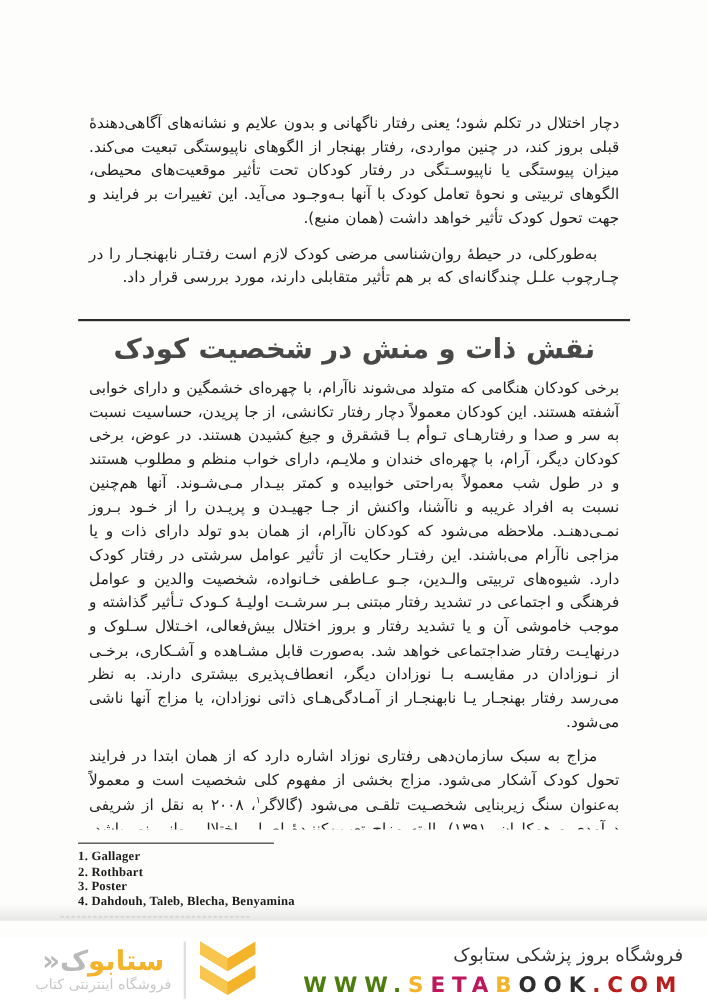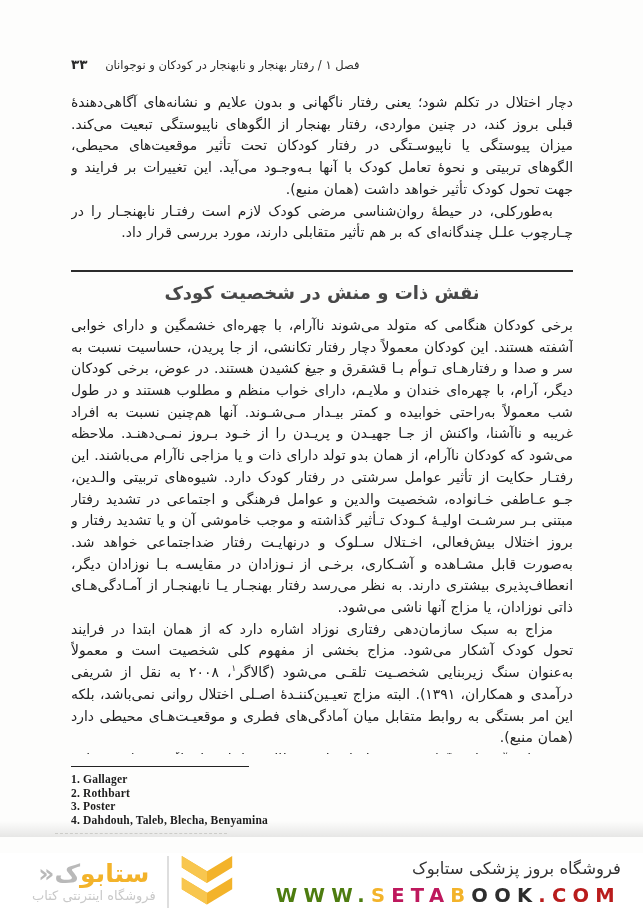--- a/index.html
+++ b/index.html
@@ -14,31 +14,31 @@
   .running-header{
     position:absolute;top:56px;left:71px;right:71px;
     direction:rtl;text-align:left;font-size:11.5px;color:#2b2b2b;
   }
   .running-header .pnum{font-size:13.5px;font-weight:bold;margin-right:14px;}
   
   .text-area{
     position:absolute;top:92px;left:71px;right:70px;height:662px;overflow:hidden;
   }
   .para{
-    margin:0;direction:rtl;text-align:justify;
+    margin:10px;direction:rtl;text-align:justify;
     font-size:13.9px;line-height:21.7px;color:#222;
     word-spacing:0.5px;
   }
   .para.indent{text-indent:20px;}
   .para sup{font-size:8.5px;line-height:0;vertical-align:super;}
   .section-block{margin:26px 0 10px 0;}
   .section-rule{border:0;border-top:2px solid #2c2c2c;margin:0 0 10px 0;}
   .section-heading{
     margin:0 0 12px 0;text-align:center;direction:rtl;
-    font-size:18px;font-weight:bold;color:#484848;
+    font-size:25px;font-weight:bold;color:#484848;
   }
   
   .footnote-block{position:absolute;top:766px;left:71px;right:71px;}
   .fn-rule{border:0;border-top:1.5px solid #232323;width:178px;margin:0 0 6px 0;}
   .footnote-item{
     font-family:"Liberation Serif",serif;font-weight:bold;
     font-size:11.5px;line-height:13.5px;color:#1c1c1c;
     direction:ltr;text-align:left;letter-spacing:0.2px;
   }
   
@@ -63,24 +63,20 @@
   .website-url{
     margin-top:4px;font-size:19.5px;font-weight:bold;
     letter-spacing:0.32em;white-space:nowrap;direction:ltr;
   }
 </style>
 </head>
 <body>
 
 <div class="page">
 
-  <div class="running-header">
-    <span>فصل ۱ / رفتار بهنجار و نابهنجار در کودکان و نوجوانان</span>
-    <span class="pnum">۳۳</span>
-  </div>
 
   <div class="text-area">
     <div id="intro-paragraphs">
         <p class="para"><span>دچار اختلال در تکلم شود؛ یعنی رفتار ناگهانی و بدون علایم و نشانه‌های آگاهی‌دهندهٔ قبلی بروز کند، در چنین مواردی، رفتار بهنجار از الگوهای ناپیوستگی تبعیت می‌کند. میزان پیوستگی یا ناپیوسـتگی در رفتار کودکان تحت تأثیر موقعیت‌های محیطی، الگوهای تربیتی و نحوهٔ تعامل کودک با آنها بـه‌وجـود می‌آید. این تغییرات بر فرایند و جهت تحول کودک تأثیر خواهد داشت (همان منبع).</span></p>
         <p class="para indent"><span>به‌طورکلی، در حیطهٔ روان‌شناسی مرضی کودک لازم است رفتـار نابهنجـار را در چـارچوب علـل چندگانه‌ای که بر هم تأثیر متقابلی دارند، مورد بررسی قرار داد.</span></p>
       </div>
 
     <div class="section-block">
       <hr class="section-rule">
       <h2 class="section-heading">نقش ذات و منش در شخصیت کودک</h2>

